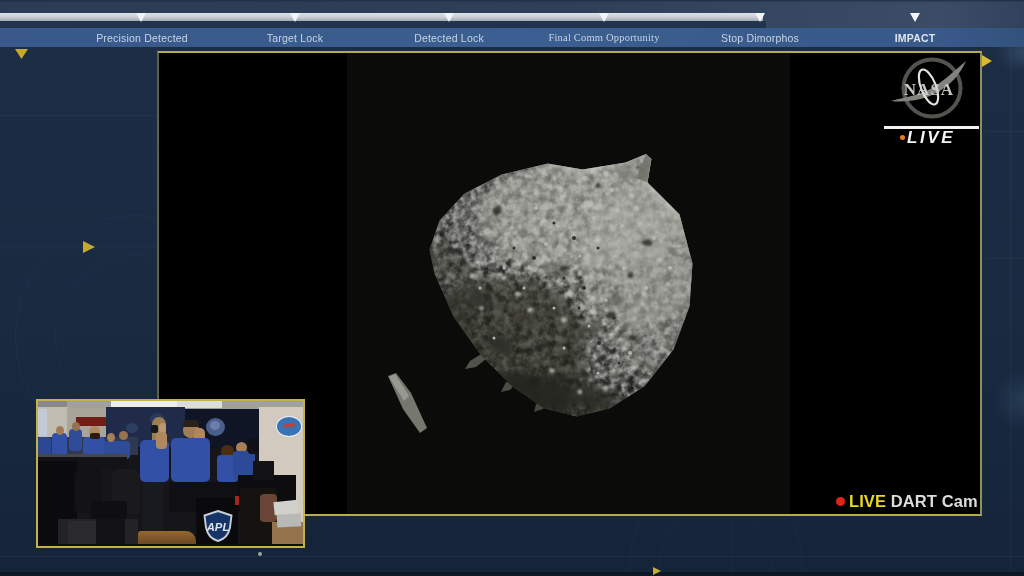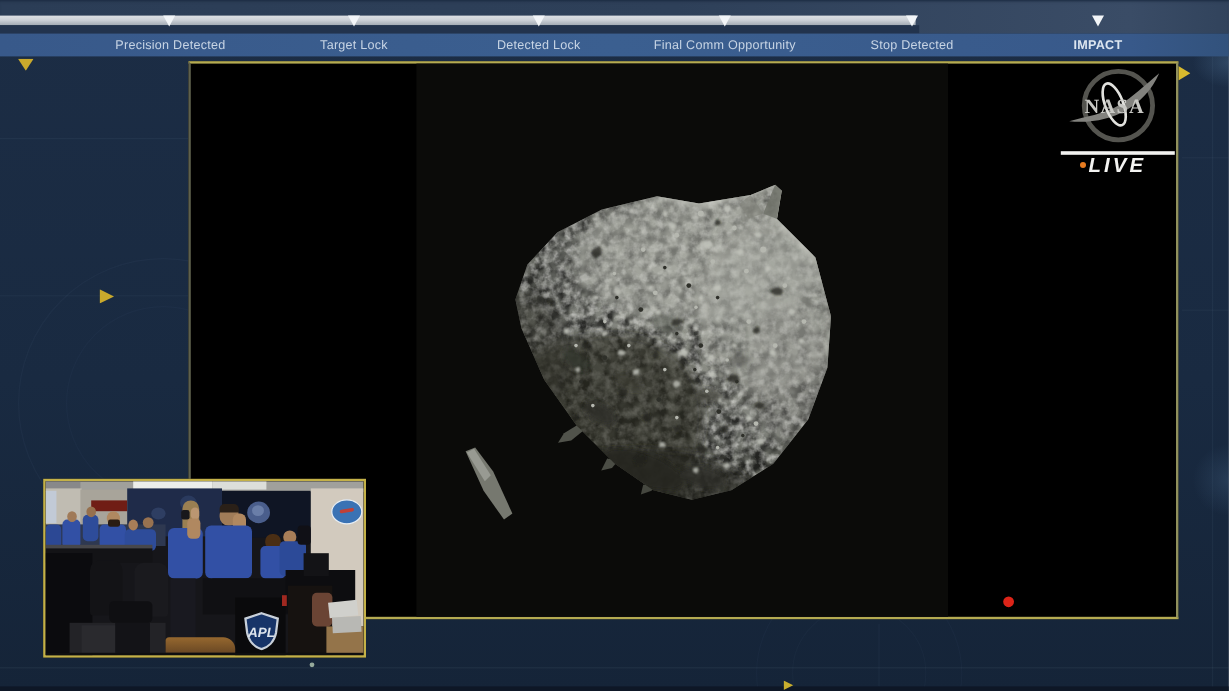--- a/index.html
+++ b/index.html
@@ -62,22 +62,22 @@
 <div id="blueband" class="abs"></div>
 <div class="abs mark" style="left:135.5px;"></div>
 <div class="abs mark" style="left:289.5px;"></div>
 <div class="abs mark" style="left:443.5px;"></div>
 <div class="abs mark" style="left:598.5px;"></div>
 <div class="abs mark" style="left:754.5px;"></div>
 <div class="abs mark" style="left:909.5px;"></div>
 <div class="abs lbl" style="left:66px;width:152px;">Precision Detected</div>
 <div class="abs lbl" style="left:219px;width:152px;">Target Lock</div>
 <div class="abs lbl" style="left:373px;width:152px;">Detected Lock</div>
-<div class="abs lbl" style="left:528px;width:152px;">Final Comm Opportunity</div>
-<div class="abs lbl" style="left:684px;width:152px;">Stop Detected</div>
+<div class="abs lbl" style="left:528px;width:152px;font-family:Liberation Serif, serif;">Final Comm Opportunity</div>
+<div class="abs lbl" style="left:684px;width:152px;">Stop Dimorphos</div>
 <div class="abs lbl" style="left:839px;width:152px;font-weight:bold;color:#dde6f0;">IMPACT</div>
 
 <div id="video" class="abs">
   <div id="cam" class="abs"></div>
 
   <svg class="abs" style="left:225px;top:95px;" width="330" height="345" viewBox="0 0 330 345">
     <defs>
       <radialGradient id="rockg" cx="63%" cy="28%" r="88%">
         <stop offset="0%" stop-color="#9fa199"></stop>
         <stop offset="35%" stop-color="#8a8c84"></stop>
@@ -269,20 +269,21 @@
     <circle cx="34" cy="33" r="28.5" fill="none" stroke="#54544f" stroke-width="4"></circle>
     <path d="M-7,46 C8,42 22,40 34,33 C46,26 56,16 68,6 C62,20 52,30 40,37 C28,44 10,48 -7,46 Z" fill="#82827e"></path>
     <ellipse cx="30.5" cy="32" rx="7.5" ry="18.5" fill="none" stroke="#e2e2de" stroke-width="2.2" transform="rotate(-21 30.5 32)"></ellipse>
     <text x="31" y="39.5" text-anchor="middle" font-family="'Liberation Serif',serif" font-weight="bold" font-size="17" fill="#c8c8c4" letter-spacing="1" style="transform:translateZ(0)">NASA</text>
   </svg>
   <div id="liveline" class="abs"></div>
   <div id="livedot" class="abs"></div>
   <div id="livetxt" class="abs">LIVE</div>
 
   <div id="capdot" class="abs"></div>
+  <div id="caption" class="abs"><span style="color:#e8d820;">LIVE</span> <span style="color:#dcdcdc;">DART Cam</span></div>
 </div>
 
 <div id="pip" class="abs">
     <div class="abs" style="left:0;top:0;width:265px;height:145px;filter:blur(0.55px);">
   <div class="abs" style="left:0;top:0;width:265px;height:145px;background:#16161a;"></div>
 
   <div class="abs" style="left:0;top:0;width:265px;height:9px;background:#a0a09c;"></div>
   <div class="abs" style="left:73px;top:0;width:66px;height:10px;background:#eceeea;"></div>
   <div class="abs" style="left:139px;top:0;width:45px;height:7px;background:#dcdeda;"></div>
   <div class="abs" style="left:0px;top:0;width:29px;height:7px;background:#88888a;"></div>

